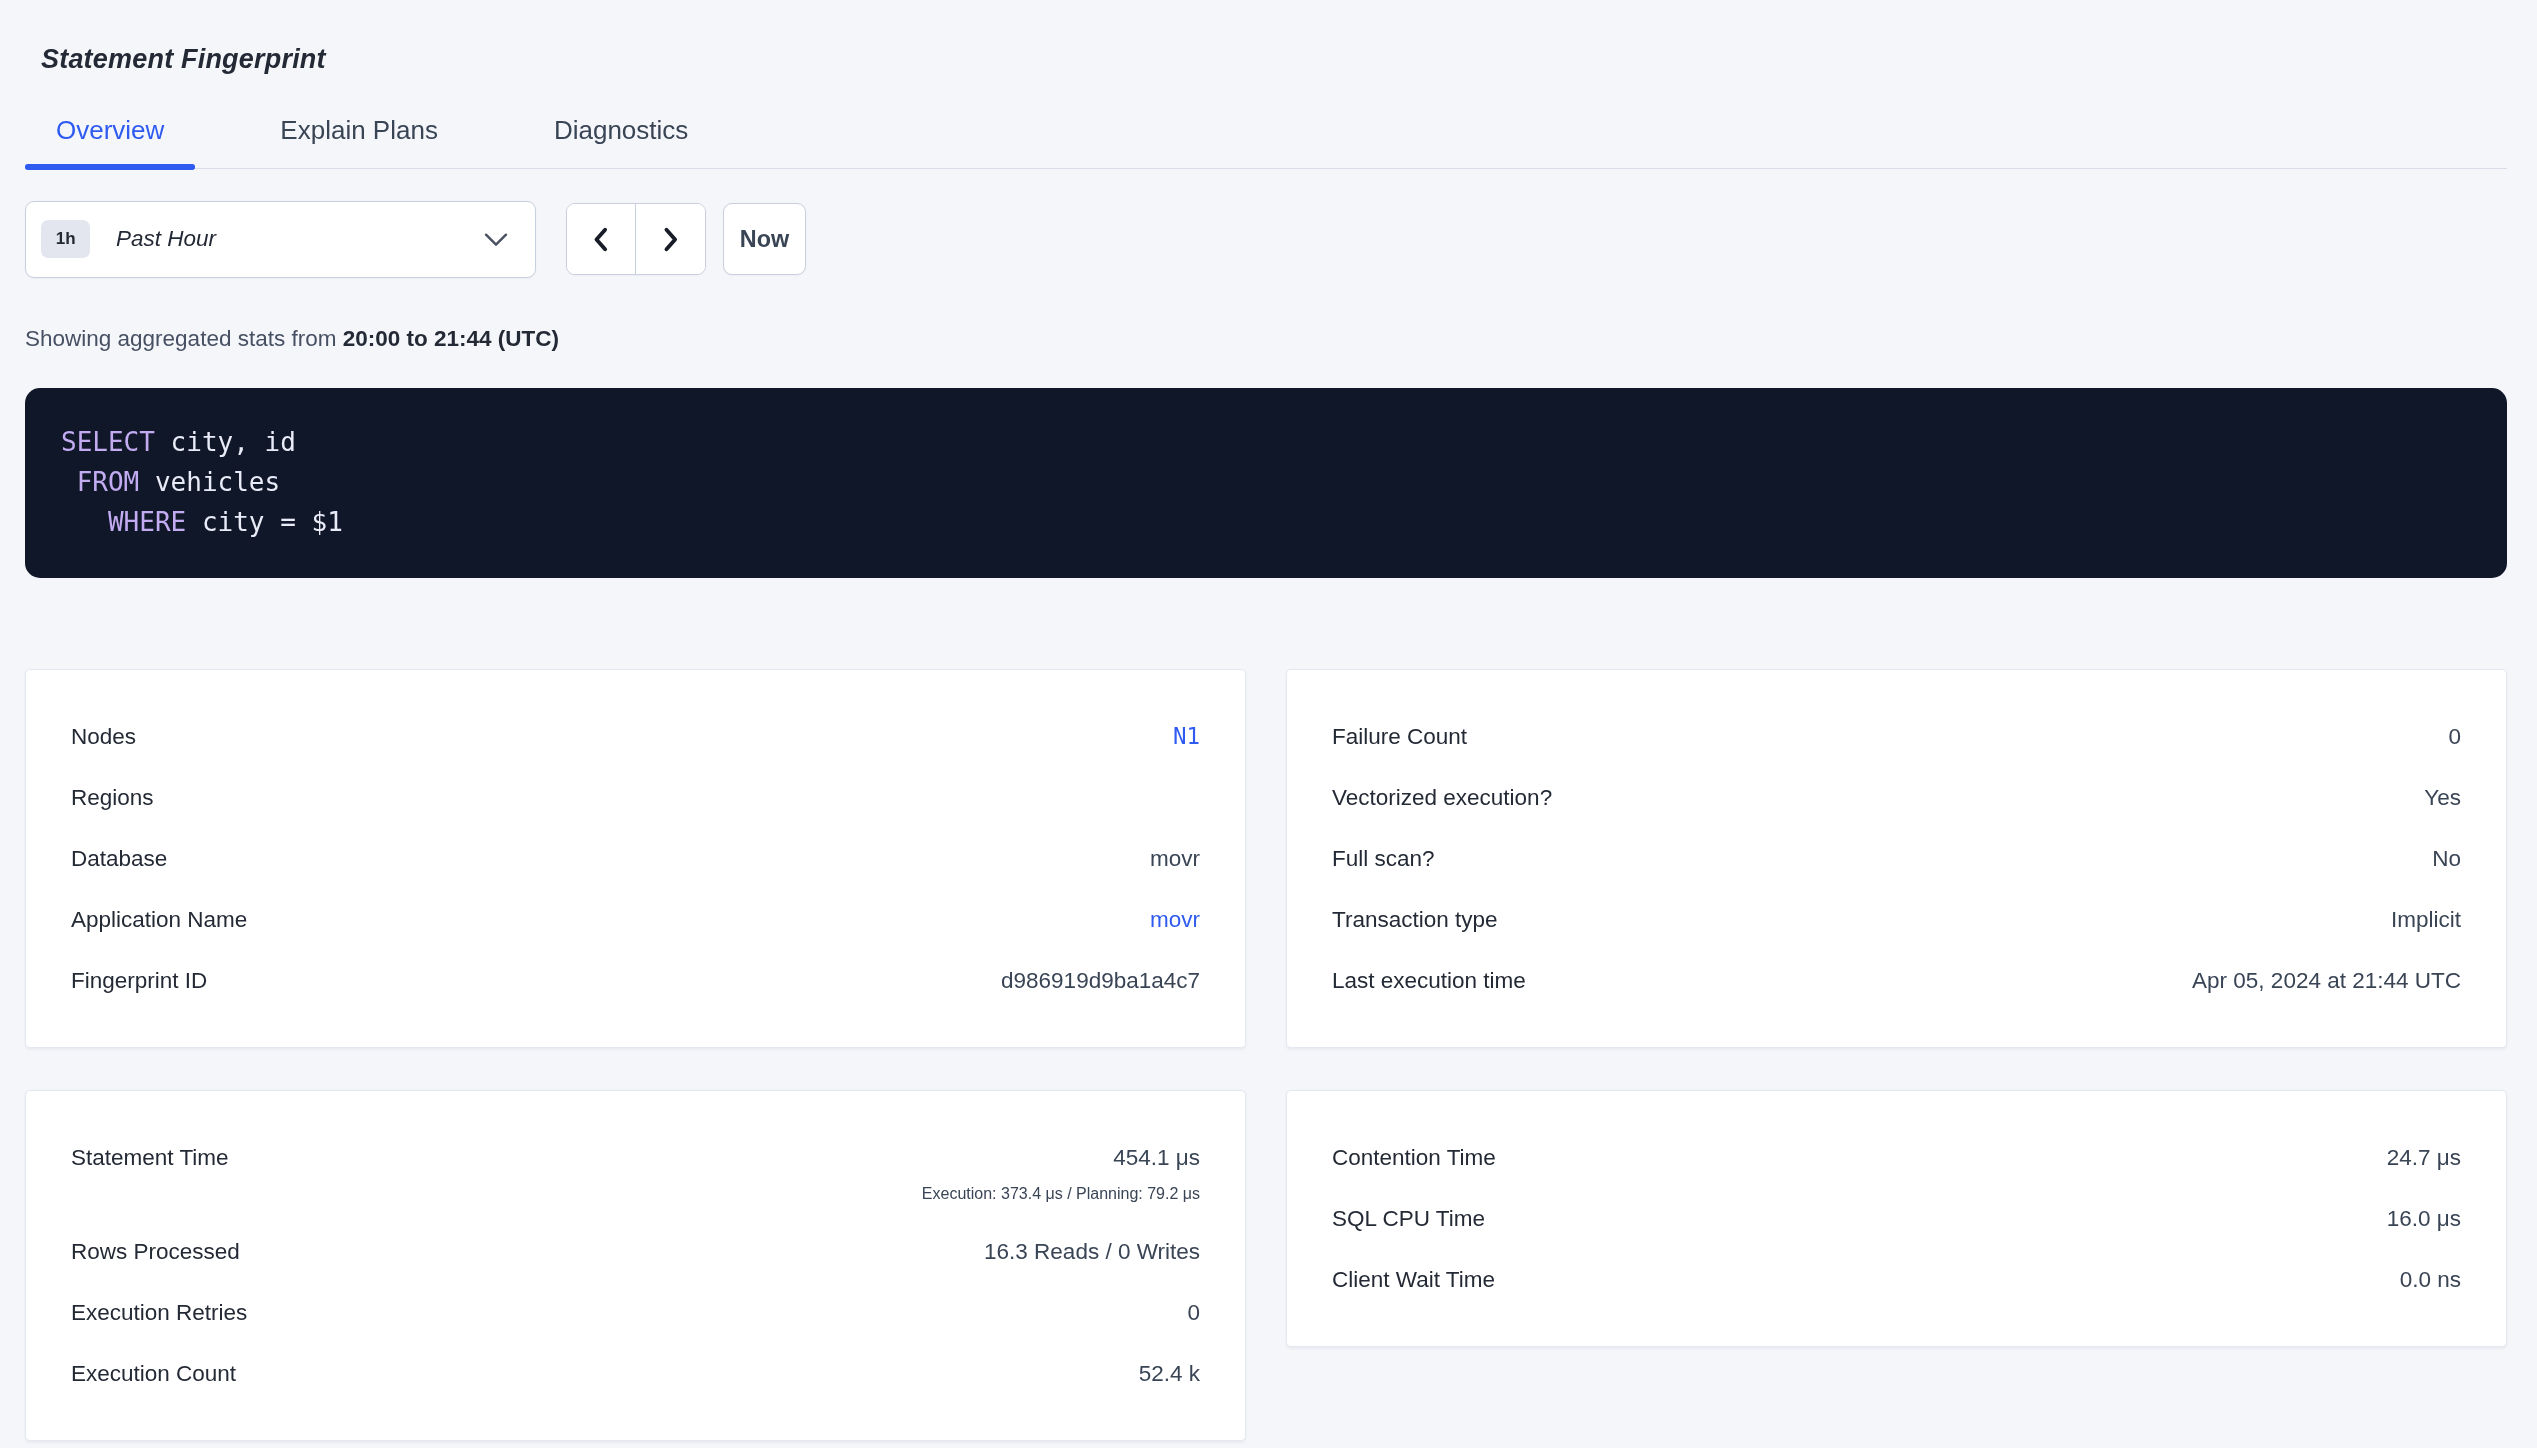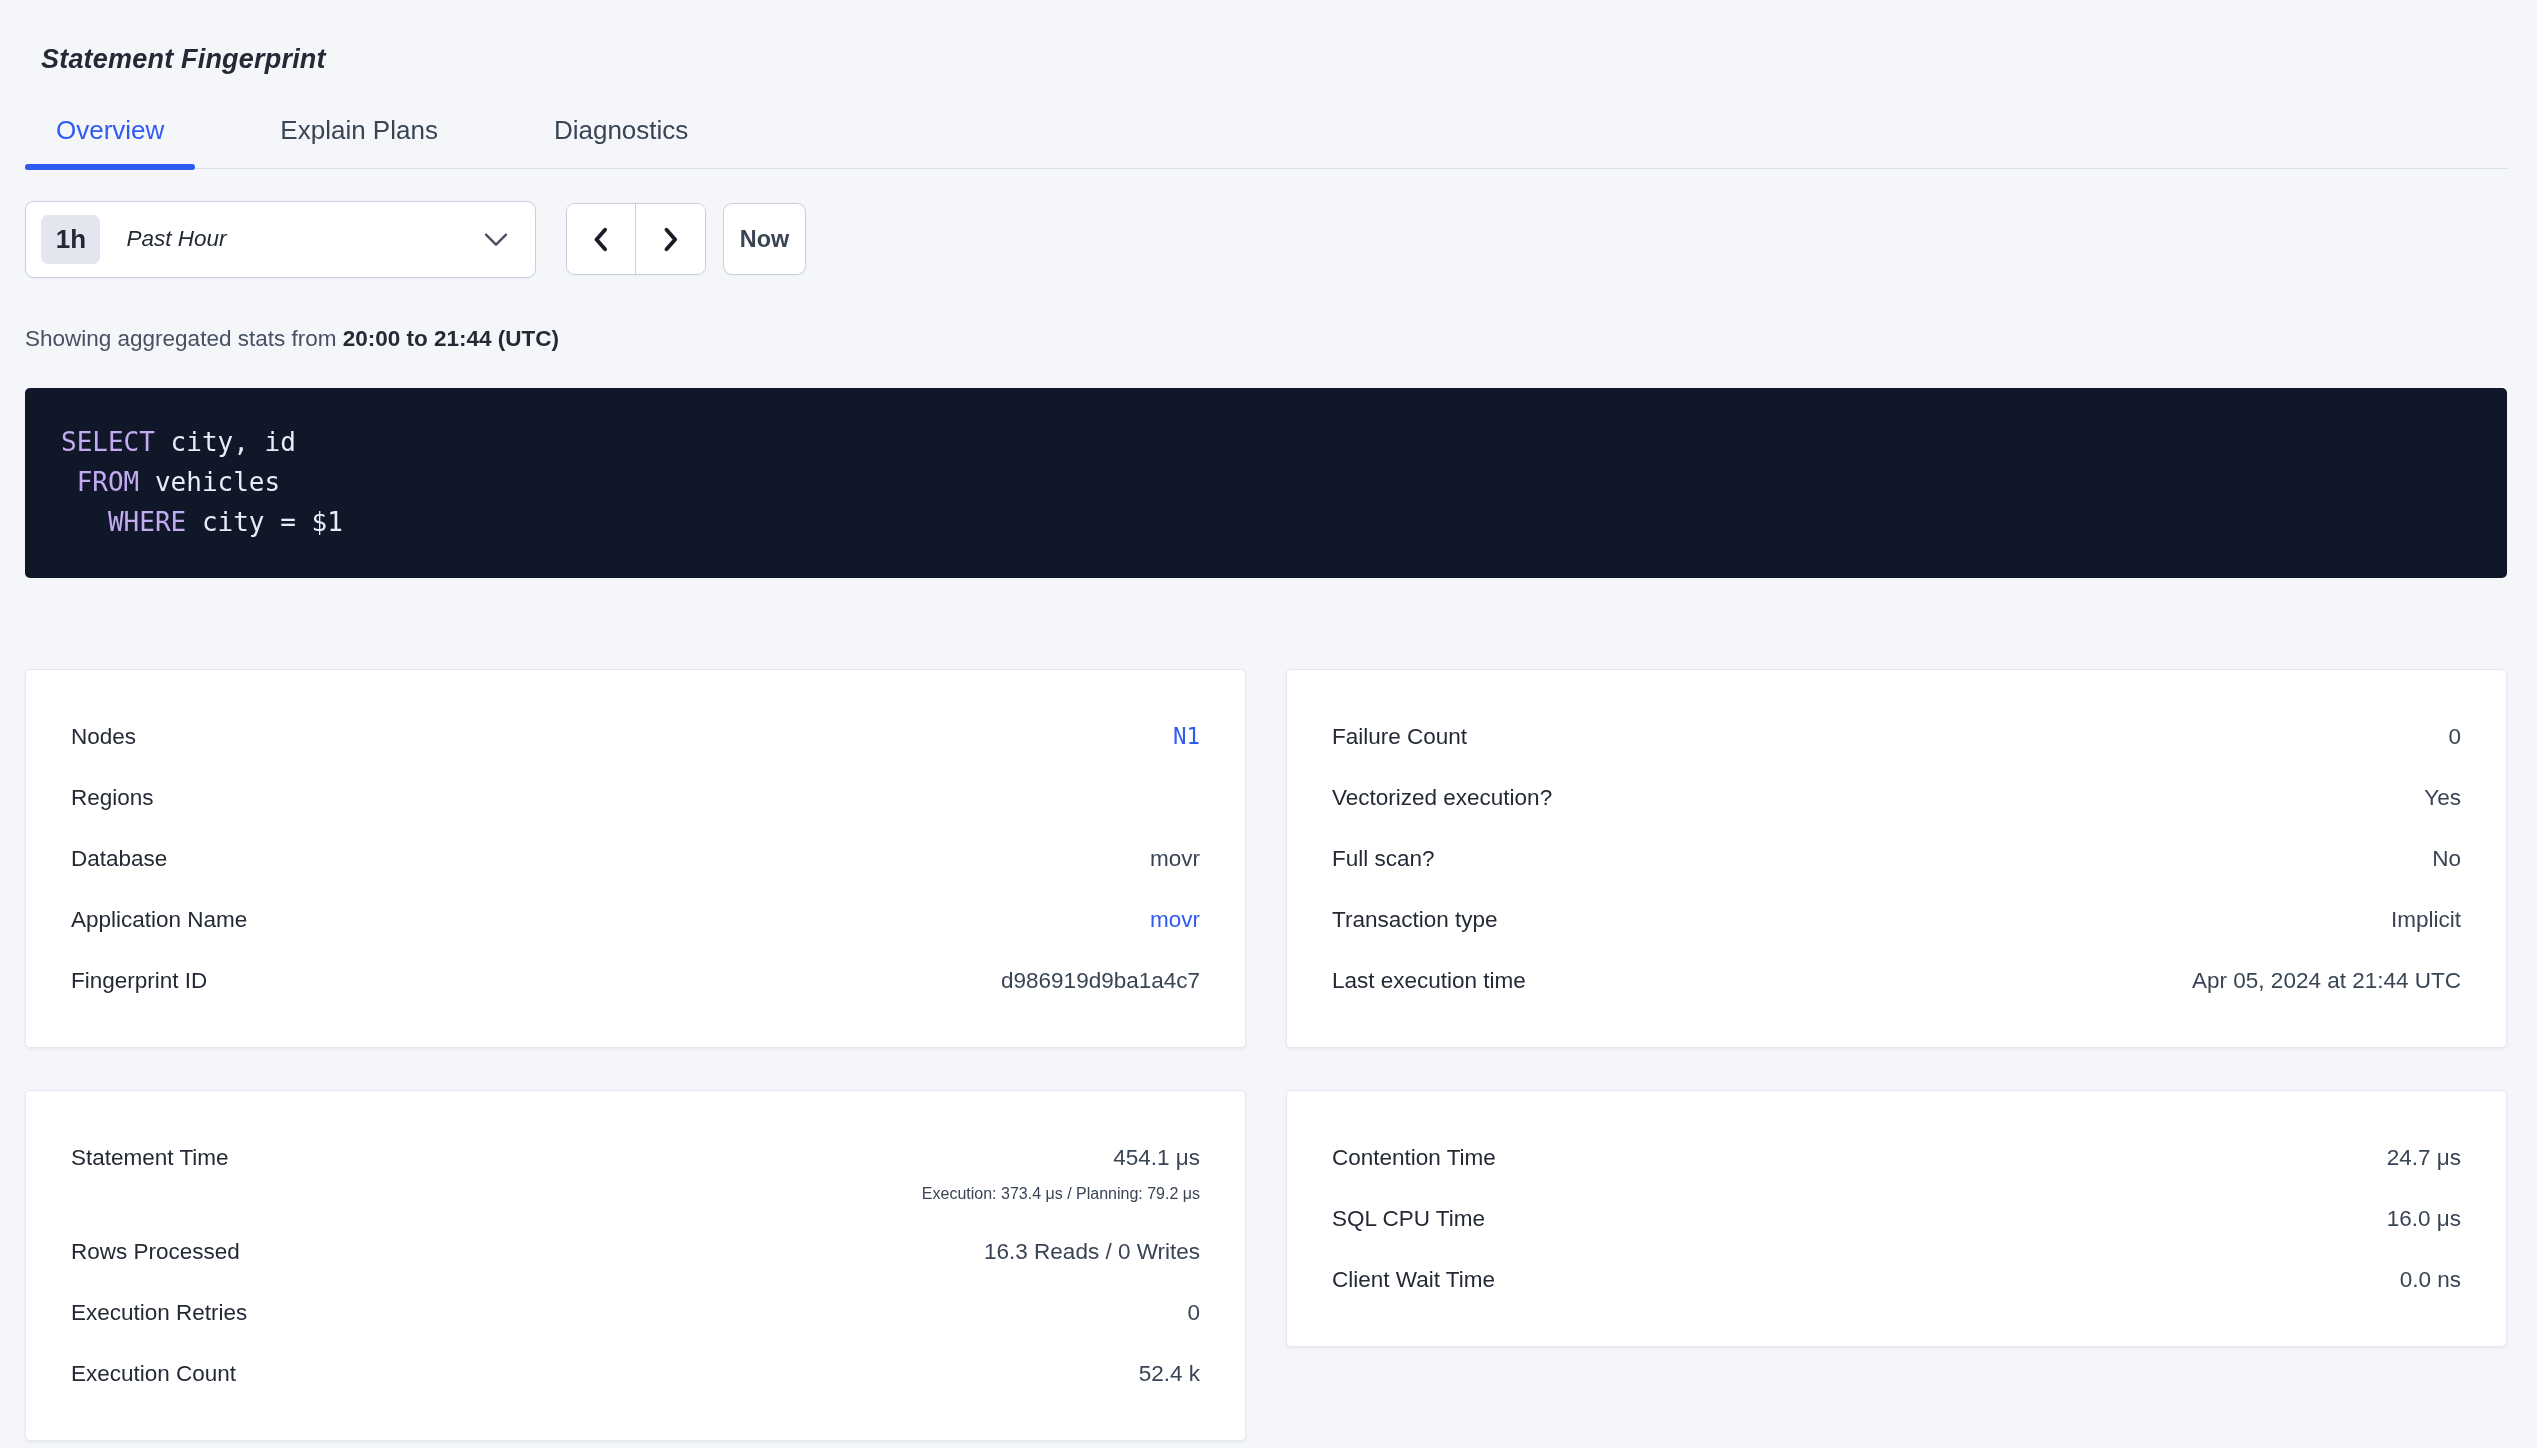--- a/index.html
+++ b/index.html
@@ -44,21 +44,21 @@
 
   .toolbar{margin-top:32px;display:flex;align-items:center;}
   .time-dropdown{
     width:511px;height:77px;background:#fff;
     border:1.3px solid var(--border-soft);border-radius:9px;
     display:flex;align-items:center;padding:0 27px 0 15.3px;cursor:pointer;
     box-shadow:0 0.9px 1.8px rgba(36,42,53,.04);
   }
   .interval-badge{
     background:#E3E6EE;border-radius:7.2px;padding:9px 14.4px;
-    font-weight:700;font-size:26px;color:var(--heading-text);
+    font-weight:700;font-size:17px;color:var(--heading-text);
   }
   .time-label{margin-left:26px;font-size:22.5px;color:var(--heading-text);font-style:italic;}
   .dd-chevron{margin-left:auto;display:block;}
 
   .btn-group{
     margin-left:30px;height:72px;display:flex;background:#fff;
     border:1.3px solid var(--border-soft);border-radius:9px;overflow:hidden;
     box-shadow:0 0.9px 1.8px rgba(36,42,53,.04);
   }
   .btn-group button{
@@ -71,21 +71,21 @@
     border:1.3px solid var(--border-soft);border-radius:9px;
     font-family:"Liberation Sans",sans-serif;
     font-size:23.4px;font-weight:700;color:var(--body-text);
     box-shadow:0 0.9px 1.8px rgba(36,42,53,.04);
   }
 
   .caption{margin:47px 0 0;font-size:22.5px;line-height:27px;color:#475062;}
   .caption b{color:var(--heading-text);font-weight:700;}
 
   .sql{
-    margin-top:36px;height:190px;background:var(--sql-bg);border-radius:5px;
+    margin-top:36px;height:190px;background:var(--sql-bg);border-radius:15px;
     padding:34px 36px;
   }
   .sql-line{
     white-space:pre;font-family:"DejaVu Sans Mono",monospace;
     font-size:26px;line-height:40px;color:var(--sql-text);
   }
   .sql-line .kw{color:var(--sql-keyword);}
 
   .grid{
     margin-top:91px;display:grid;grid-template-columns:1fr 1fr;

